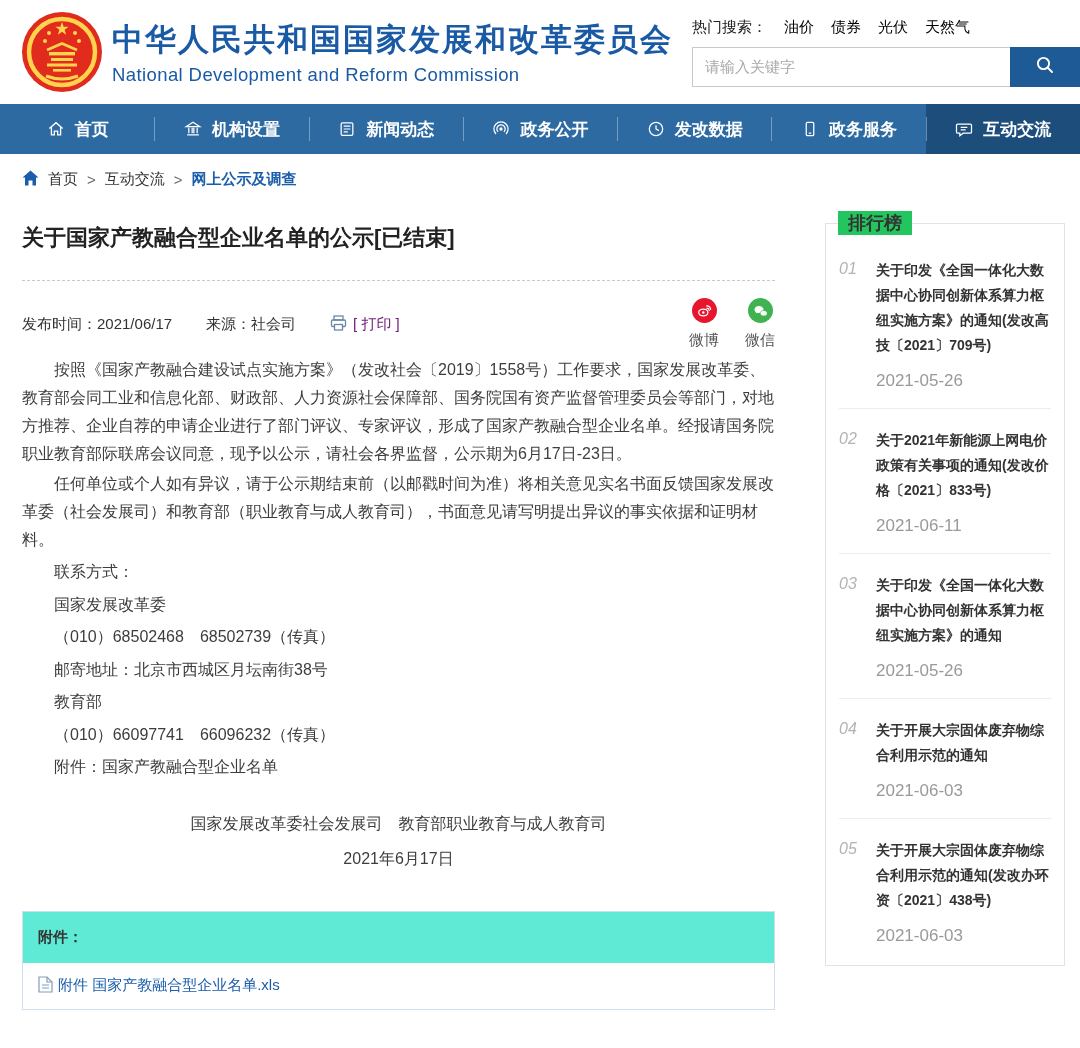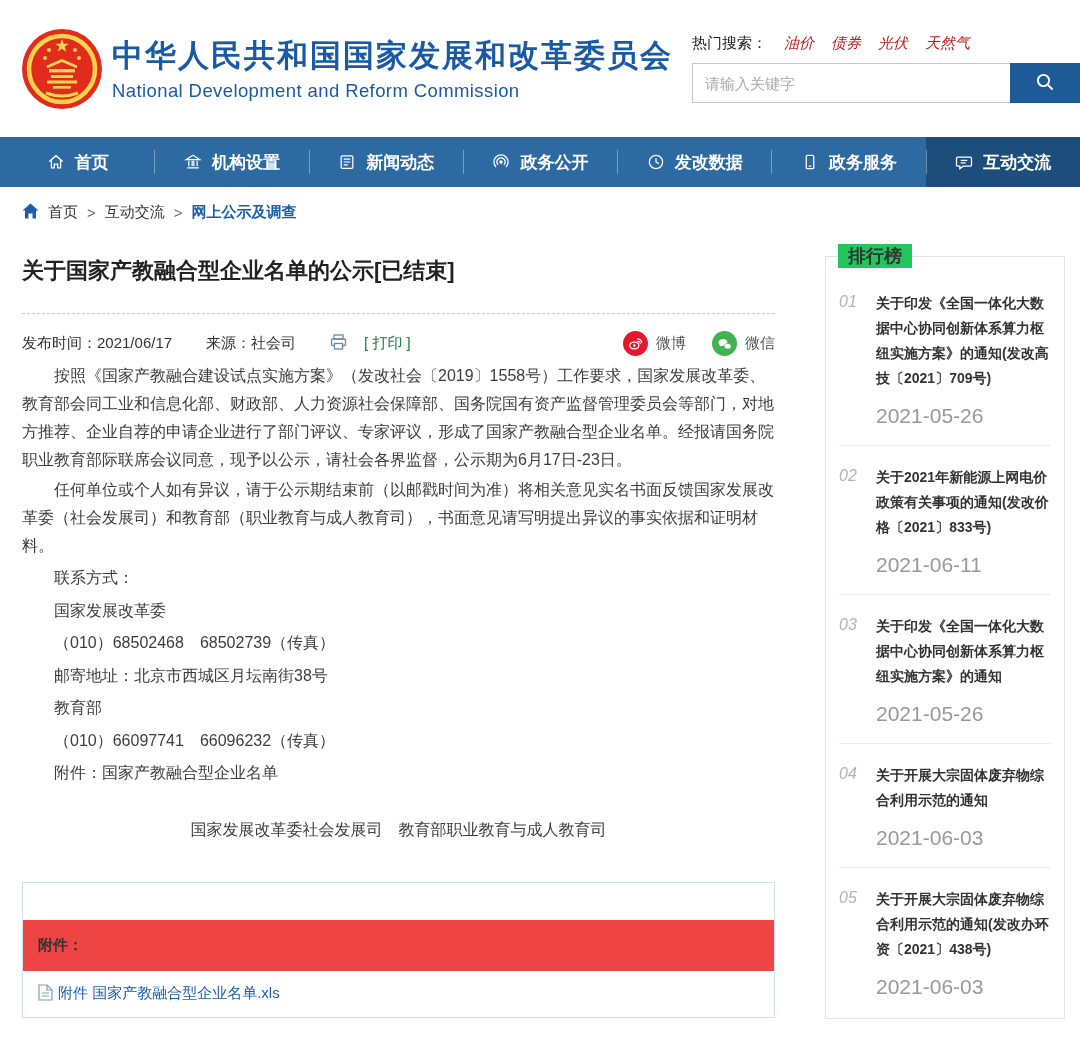--- a/index.html
+++ b/index.html
@@ -1,28 +1,28 @@
 <!DOCTYPE html>
 <html lang="zh"><head>
 <meta charset="utf-8">
 <style>
   * { box-sizing: border-box; }
   html,body { margin:0; padding:0; background:#fff; }
   body { width:1080px; font-family:"Liberation Sans","DejaVu Sans",sans-serif; color:#333; }
 
   
-  .site-header { height:137px; display:flex; align-items:center; padding:0 0 0 20px; }
+  .site-header { height:104px; display:flex; align-items:center; padding:0 0 0 20px; }
   .logo svg { width:84px; height:84px; display:block; }
   .titles { margin-left:8px; }
   .title-cn { font-size:31px; font-weight:bold; color:#1a5aa5; letter-spacing:2px; white-space:nowrap; }
   .title-en { font-size:18.5px; color:#1a5aa5; margin-top:3px; letter-spacing:.4px; white-space:nowrap; }
   .search-area { margin-left:auto; width:388px; }
   .hot-search { font-size:15px; color:#222; margin-bottom:10px; display:flex; gap:17px; }
   .hot-label { white-space:nowrap; }
-  .hot-term { color:#b91c1c; cursor:pointer; white-space:nowrap;font-style:italic; }
+  .hot-term { color:#000000; cursor:pointer; white-space:nowrap; }
   .search-box { display:flex; height:40px; border:1px solid #c9c9c9; background:#fff; }
   .search-input { flex:1; border:none; outline:none; padding:0 12px; font-size:15px; color:#333; font-family:inherit; }
   .search-input::placeholder { color:#a9a9a9; }
   .search-btn { width:70px; background:#1e5a96; border:none; display:flex; align-items:center; justify-content:center; cursor:pointer; margin:-1px; }
 
   
   .main-nav { height:50px; background:#2d6aa2; display:flex; }
   .nav-item { flex:1; display:flex; align-items:center; justify-content:center; gap:9px; color:#fff; font-size:17px; font-weight:bold; position:relative; cursor:pointer; }
   .nav-item + .nav-item::before { content:""; position:absolute; left:0; top:13px; height:24px; width:1px; background:rgba(255,255,255,.35); }
   .nav-item.active { background:#1c4d7b; }
@@ -37,52 +37,52 @@
   
   .content-wrap { display:flex; padding:0 15px 0 22px; }
   .article-col { width:753px; }
   .sidebar-col { width:240px; margin-left:50px; }
 
   
   .article-title { font-size:22px; font-weight:bold; color:#222; margin:26px 0 0; }
   .dashed-divider { border-top:1px dashed #c9c9c9; margin-top:27px; }
   .meta-row { display:flex; align-items:center; margin-top:17px; font-size:15px; color:#333; }
   .meta-group { margin-right:34px; white-space:nowrap; }
-  .print-btn { color:#15803d; display:flex; align-items:center; gap:17px; cursor:pointer; white-space:nowrap; }
+  .print-btn { color:#701a75; display:flex; align-items:center; gap:6px; cursor:pointer; white-space:nowrap; }
   .print-btn svg { width:17px; height:16px; }
   .share-group { margin-left:auto; display:flex; gap:26px; }
-  .share-item { display:flex; align-items:center; gap:8px; color:#555; cursor:pointer; }
+  .share-item { display:flex; align-items:center; gap:8px; color:#555; cursor:pointer;flex-direction:column; }
   .share-badge { width:25px; height:25px; border-radius:50%; display:flex; align-items:center; justify-content:center; flex-shrink:0; }
   .share-badge.weibo { background:#e6162d; }
   .share-badge.wechat { background:#3eb34f; }
   .share-badge svg { width:17px; height:17px; }
 
   .article-body { margin-top:6px; font-size:16px; color:#3d3d3d; }
   .article-body p { margin:0; line-height:28px; text-indent:2em; }
   .para { margin-bottom:2px !important; }
   .contact-line { line-height:32.5px !important; }
   .sig-line { text-align:center; text-indent:0 !important; margin-top:26px !important; }
   .sig-date { text-align:center; text-indent:0 !important; margin-top:7px !important; }
 
   
   .attach-box { margin-top:38px; border:1px solid #cfe0ec; }
-  .attach-head { background:#ef4444; padding:16px 15px; font-weight:bold; color:#333; font-size:15px;margin-top:37px; }
+  .attach-head { background:#5eead4; padding:16px 15px; font-weight:bold; color:#333; font-size:15px; }
   .attach-body { background:#fff; padding:13px 15px; }
   .attach-link { color:#1a5dab; font-size:15px; display:flex; align-items:center; gap:5px; cursor:pointer; text-decoration:none; }
   .attach-link svg { width:15px; height:17px; flex-shrink:0; }
 
   
   .sidebar-box { border:1px solid #e3e3e3; margin-top:26px; position:relative; padding:8px 0 2px; }
   .sidebar-title { position:absolute; top:-13px; left:12px; background:#22c55e; padding:0 10px; font-size:18px; font-weight:bold; color:#333; }
   .rank-list { list-style:none; margin:0; padding:0 13px; }
   .rank-item { display:flex; padding:19px 0 17px; border-top:1px solid #ededed; }
   .rank-item:first-child { border-top:none; padding-top:26px; }
   .rank-num { font-style:italic; color:#b3b3b3; font-size:16px; width:37px; flex-shrink:0; padding-top:2px; }
   .rank-title { font-size:14px; font-weight:bold; color:#333; line-height:25px; cursor:pointer; }
-  .rank-date { color:#999; font-size:21px; margin-top:13px; }
+  .rank-date { color:#999; font-size:17px; margin-top:13px; }
 </style>
 </head>
 <body>
 
 <header class="site-header">
   <div class="logo">
     <svg viewBox="0 0 84 84">
       <circle cx="42" cy="42" r="40" fill="#e02b1d"></circle>
       <circle cx="42" cy="42" r="33" fill="none" stroke="#ffd34d" stroke-width="4.5"></circle>
       <polygon fill="#ffd34d" points="42,12 43.65,16.73 48.66,16.84 44.66,19.87 46.11,24.66 42,21.8 37.89,24.66 39.34,19.87 35.34,16.84 40.35,16.73"></polygon>
@@ -247,20 +247,21 @@
       <p class="para">按照《国家产教融合建设试点实施方案》（发改社会〔2019〕1558号）工作要求，国家发展改革委、教育部会同工业和信息化部、财政部、人力资源社会保障部、国务院国有资产监督管理委员会等部门，对地方推荐、企业自荐的申请企业进行了部门评议、专家评议，形成了国家产教融合型企业名单。经报请国务院职业教育部际联席会议同意，现予以公示，请社会各界监督，公示期为6月17日-23日。</p>
       <p class="para">任何单位或个人如有异议，请于公示期结束前（以邮戳时间为准）将相关意见实名书面反馈国家发展改革委（社会发展司）和教育部（职业教育与成人教育司），书面意见请写明提出异议的事实依据和证明材料。</p>
       <p class="contact-line">联系方式：</p>
       <p class="contact-line">国家发展改革委</p>
       <p class="contact-line">（010）68502468　68502739（传真）</p>
       <p class="contact-line">邮寄地址：北京市西城区月坛南街38号</p>
       <p class="contact-line">教育部</p>
       <p class="contact-line">（010）66097741　66096232（传真）</p>
       <p class="contact-line">附件：国家产教融合型企业名单</p>
       <p class="sig-line">国家发展改革委社会发展司　教育部职业教育与成人教育司</p>
+      <p class="sig-date">2021年6月17日</p>
     </div>
 
     <div class="attach-box">
       <div class="attach-head">附件：</div>
       <div class="attach-body">
         <a class="attach-link">
           <span><svg viewBox="0 0 15 17">
                 <path d="M1 1 h8 l5 5 v10 H1 Z" fill="#fff" stroke="#7f9db9" stroke-width="1.2"></path>
                 <path d="M9 1 v5 h5" fill="none" stroke="#7f9db9" stroke-width="1.2"></path>
                 <path d="M4 9 h7 M4 12 h7" stroke="#7f9db9" stroke-width="1.1"></path>

